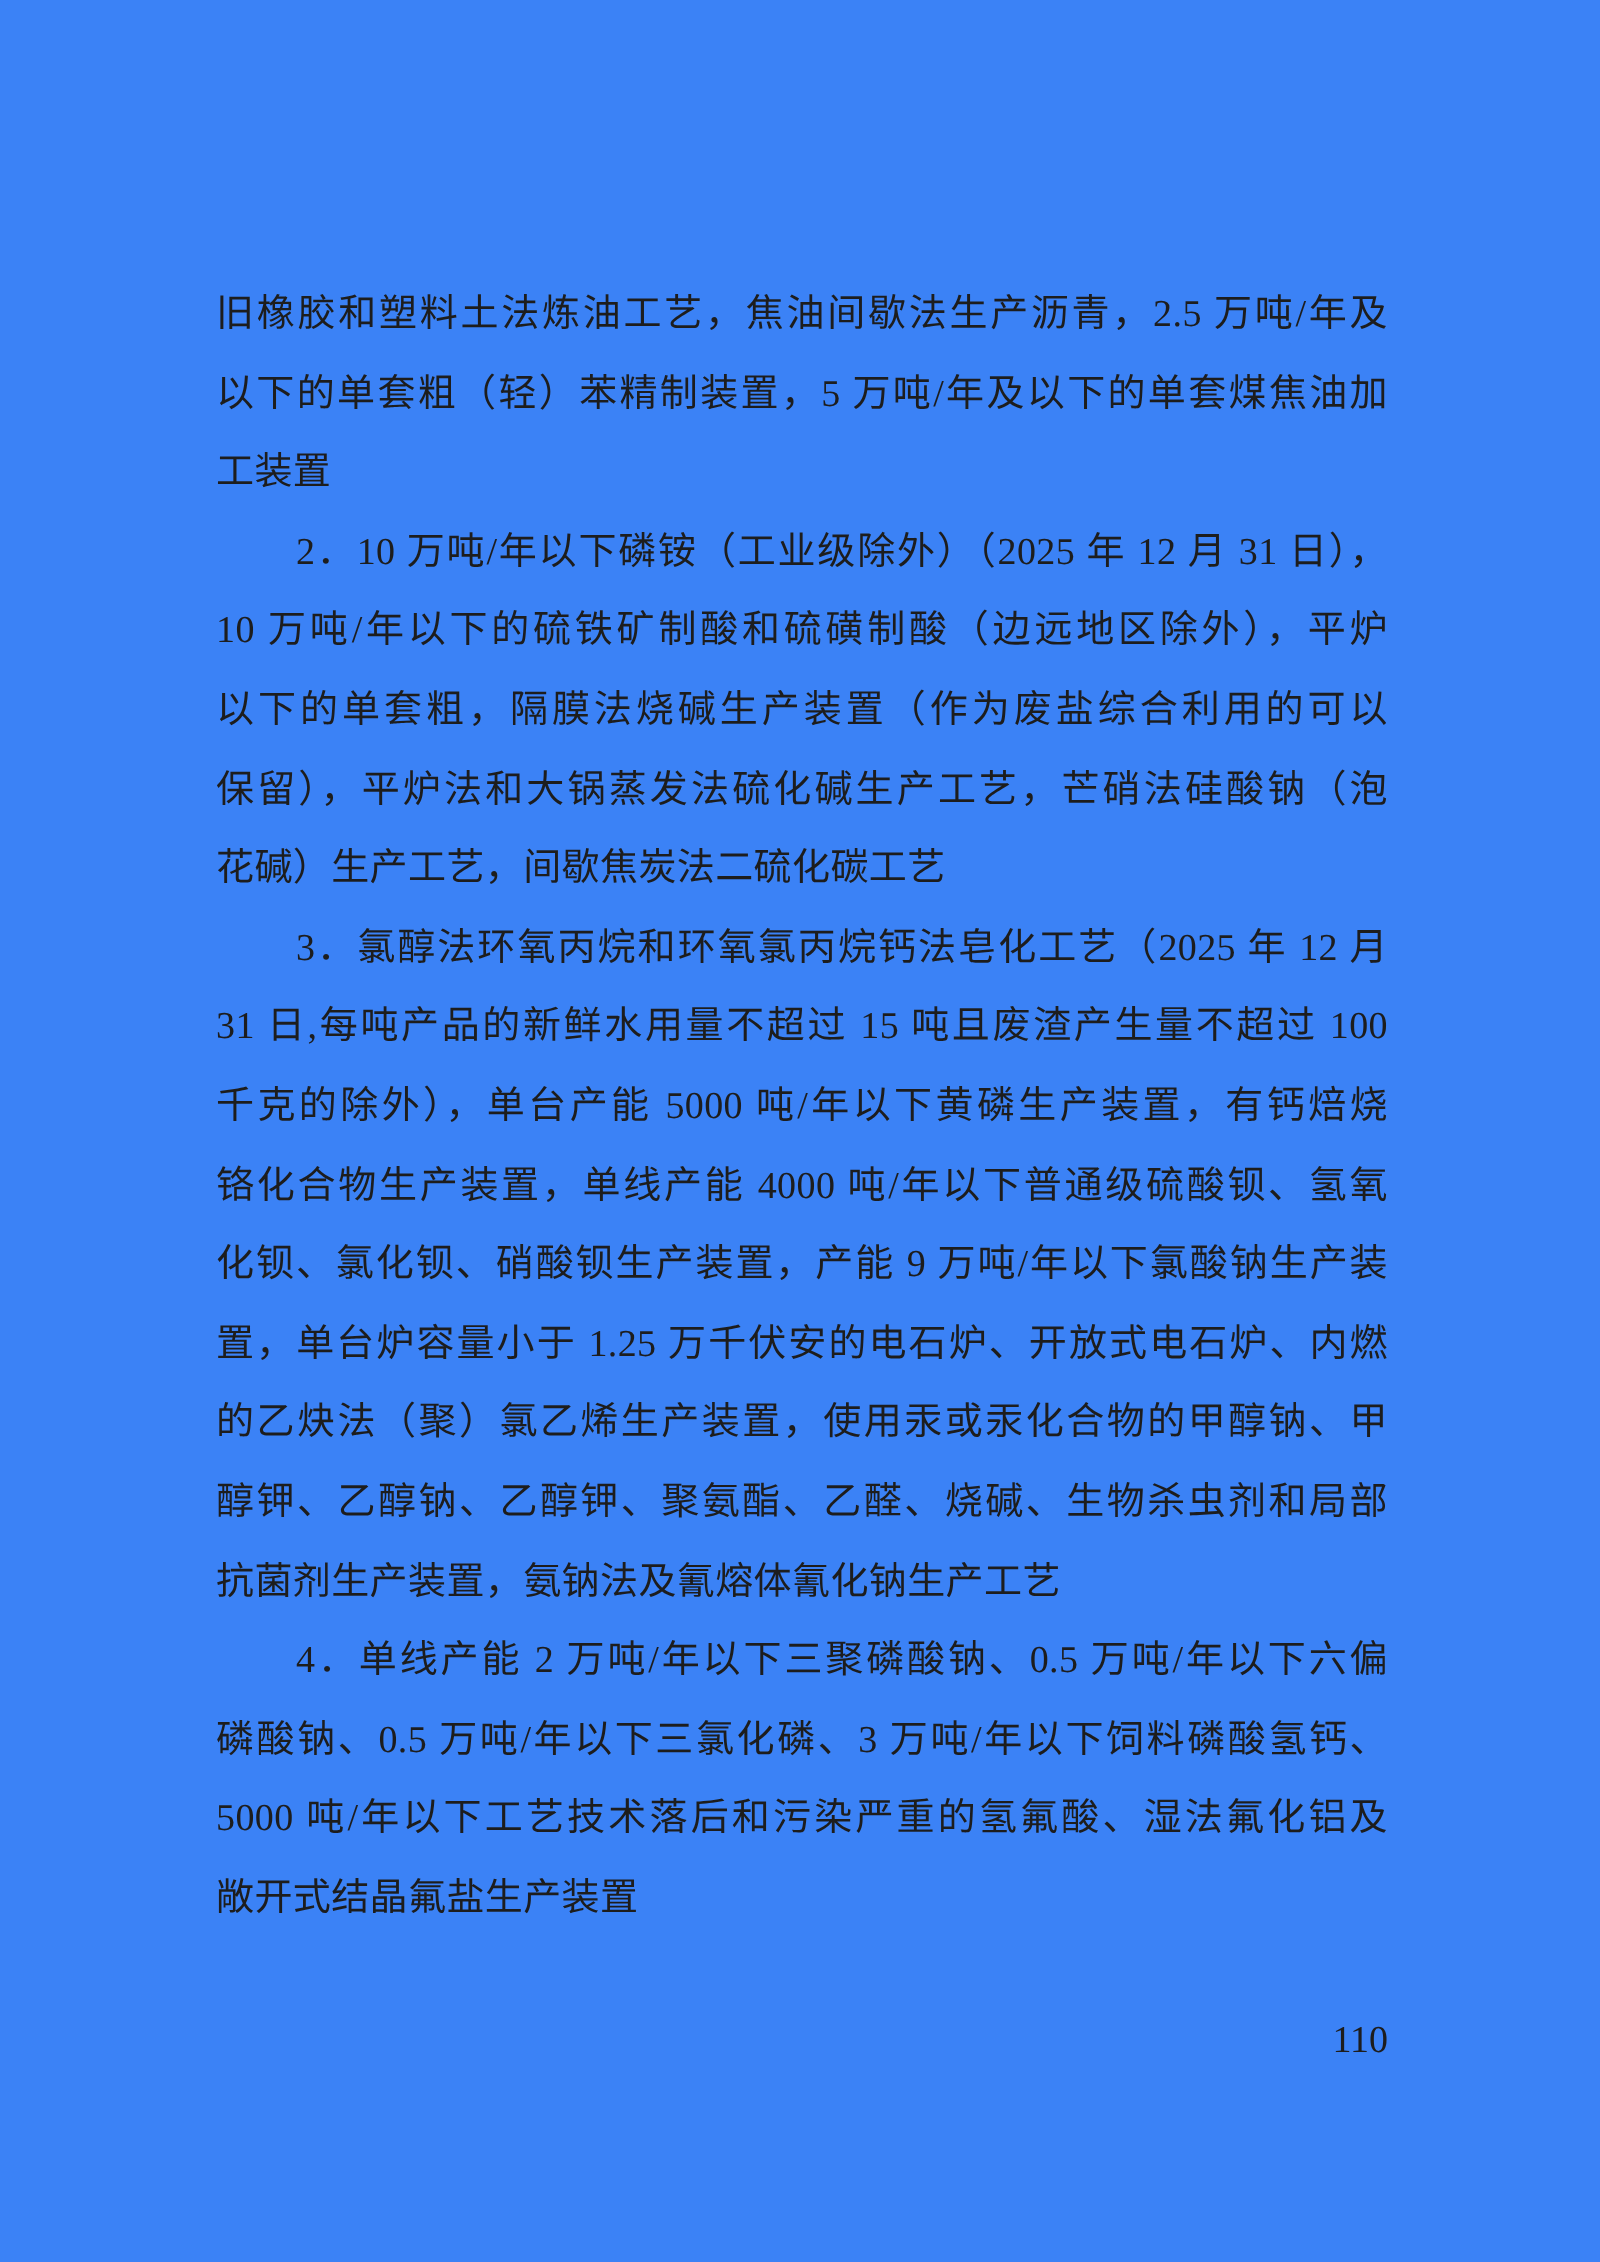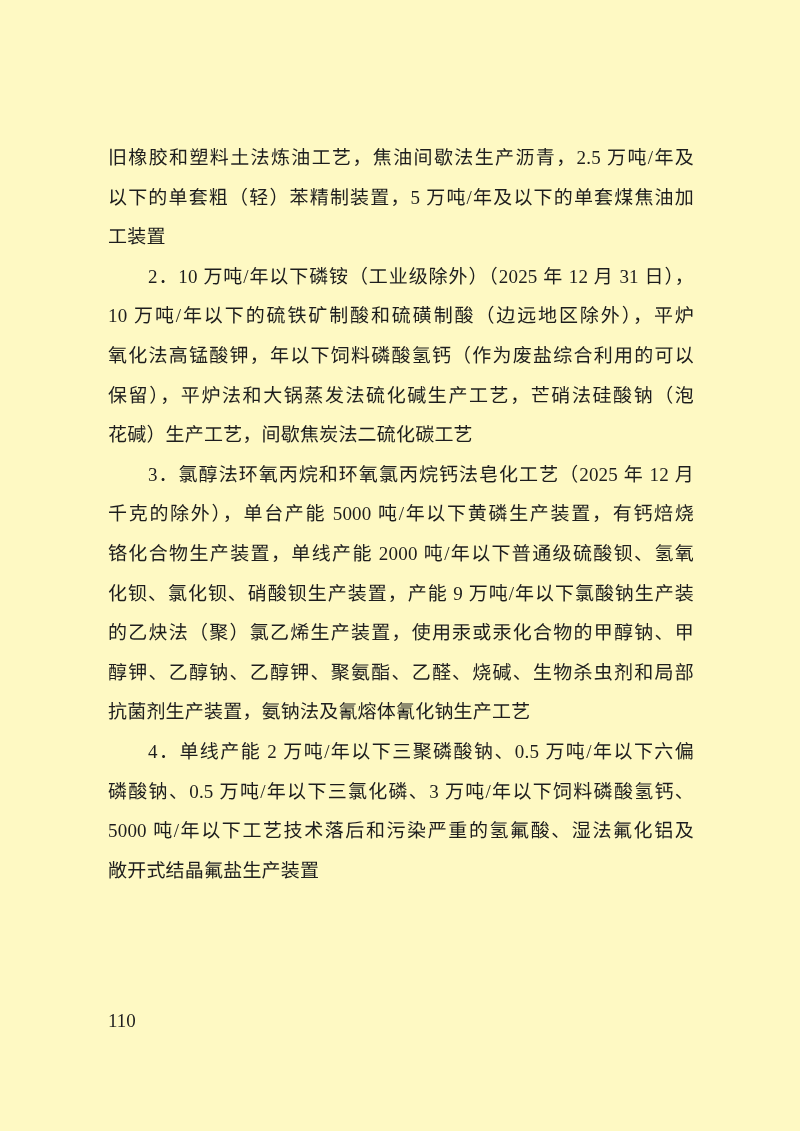--- a/index.html
+++ b/index.html
@@ -5,21 +5,21 @@
 <style>
   html, body {
     margin: 0;
     padding: 0;
     background: #ffffff;
   }
   .page {
     position: relative;
     width: 800px;
     height: 1131px;
-    background: #fef9c3;
+    background: #3b82f6;
     overflow: hidden;
     font-family: "Liberation Serif", "DejaVu Serif", serif;
     color: #1d1d1d;
   }
   .text-block {
     position: absolute;
     left: 108px;
     top: 138px;
     width: 586px;
   }
@@ -35,45 +35,47 @@
     text-align-last: left;
   }
   .line.indent {
     text-indent: 40px;
   }
   .page-footer {
     position: absolute;
     left: 108px;
     top: 1006px;
     width: 586px;
-    text-align: left;
+    text-align: right;
   }
   .page-number {
     font-size: 19px;
     line-height: 30px;
   }
 </style>
 </head>
 <body>
 
 <div class="page">
   <div class="text-block">
 
   <div class="line">旧橡胶和塑料土法炼油工艺，焦油间歇法生产沥青，2.5 万吨/年及</div>
       <div class="line">以下的单套粗（轻）苯精制装置，5 万吨/年及以下的单套煤焦油加</div>
       <div class="line para-end">工装置</div>
       <div class="line indent">2．10 万吨/年以下磷铵（工业级除外）（2025 年 12 月 31 日），</div>
       <div class="line">10 万吨/年以下的硫铁矿制酸和硫磺制酸（边远地区除外），平炉</div>
-      <div class="line">氧化法高锰酸钾，年以下饲料磷酸氢钙（作为废盐综合利用的可以</div>
+      <div class="line">以下的单套粗，隔膜法烧碱生产装置（作为废盐综合利用的可以</div>
       <div class="line">保留），平炉法和大锅蒸发法硫化碱生产工艺，芒硝法硅酸钠（泡</div>
       <div class="line para-end">花碱）生产工艺，间歇焦炭法二硫化碳工艺</div>
       <div class="line indent">3．氯醇法环氧丙烷和环氧氯丙烷钙法皂化工艺（2025 年 12 月</div>
+      <div class="line">31 日,每吨产品的新鲜水用量不超过 15 吨且废渣产生量不超过 100</div>
       <div class="line">千克的除外），单台产能 5000 吨/年以下黄磷生产装置，有钙焙烧</div>
-      <div class="line">铬化合物生产装置，单线产能 2000 吨/年以下普通级硫酸钡、氢氧</div>
+      <div class="line">铬化合物生产装置，单线产能 4000 吨/年以下普通级硫酸钡、氢氧</div>
       <div class="line">化钡、氯化钡、硝酸钡生产装置，产能 9 万吨/年以下氯酸钠生产装</div>
+      <div class="line">置，单台炉容量小于 1.25 万千伏安的电石炉、开放式电石炉、内燃</div>
       <div class="line">的乙炔法（聚）氯乙烯生产装置，使用汞或汞化合物的甲醇钠、甲</div>
       <div class="line">醇钾、乙醇钠、乙醇钾、聚氨酯、乙醛、烧碱、生物杀虫剂和局部</div>
       <div class="line para-end">抗菌剂生产装置，氨钠法及氰熔体氰化钠生产工艺</div>
       <div class="line indent">4．单线产能 2 万吨/年以下三聚磷酸钠、0.5 万吨/年以下六偏</div>
       <div class="line">磷酸钠、0.5 万吨/年以下三氯化磷、3 万吨/年以下饲料磷酸氢钙、</div>
       <div class="line">5000 吨/年以下工艺技术落后和污染严重的氢氟酸、湿法氟化铝及</div>
       <div class="line para-end">敞开式结晶氟盐生产装置</div>
     </div>
   <div class="page-footer">
     <span class="page-number">110</span>

